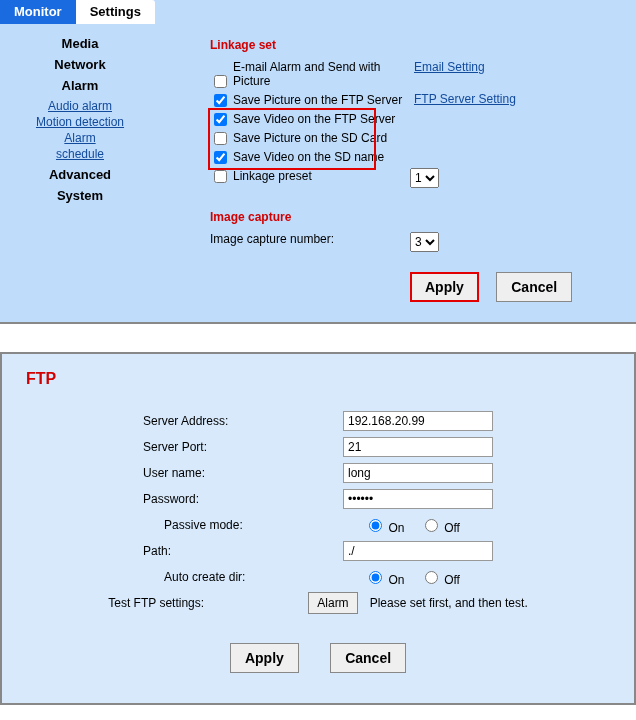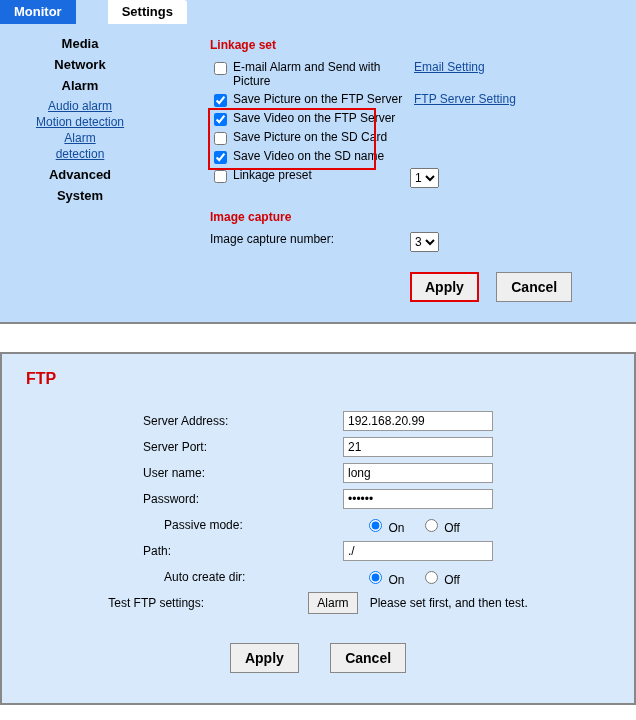--- a/index.html
+++ b/index.html
@@ -12,21 +12,20 @@
   }
   .panel-top {
     background: #bfdcfb;
     width: 100%;
     padding-bottom: 20px;
     border-bottom: 2px solid #888;
   }
   .tabs {
     display: flex;
     height: 24px;
-    gap: 32px;
   }
   .tab {
     padding: 4px 14px;
     font-weight: bold;
     font-size: 13px;
     cursor: pointer;
   }
   .tab-inactive {
     background: #1a6be0;
     color: #fff;
@@ -70,21 +69,21 @@
     margin: 4px 0 8px 0;
   }
   .row {
     display: flex;
     align-items: flex-start;
     margin: 4px 0;
   }
   .ck {
     width: 200px;
     display: flex;
-    align-items: flex-start;
+    align-items: flex-end;
   }
   .ck input { margin: 2px 6px 0 4px; }
   .ck span { line-height: 14px; }
   .link-right {
     color: #134b9c;
     text-decoration: underline;
     cursor: pointer;
     margin-left: 4px;
   }
   .redbox {
@@ -171,21 +170,21 @@
     <div class="tab tab-active">Settings</div>
   </div>
   <div class="top-body">
     <div class="sidebar">
       <div class="side-head">Media</div>
       <div class="side-head">Network</div>
       <div class="side-head">Alarm</div>
       <a class="side-link">Audio alarm</a>
       <a class="side-link">Motion detection</a>
       <a class="side-link">Alarm</a>
-      <a class="side-link">detection</a>
+      <a class="side-link">schedule</a>
       <div class="side-head">Advanced</div>
       <div class="side-head">System</div>
     </div>
 
     <div class="content">
       <div class="sec-title">Linkage set</div>
 
       <div class="row">
         <label class="ck">
           <input type="checkbox" style="">

